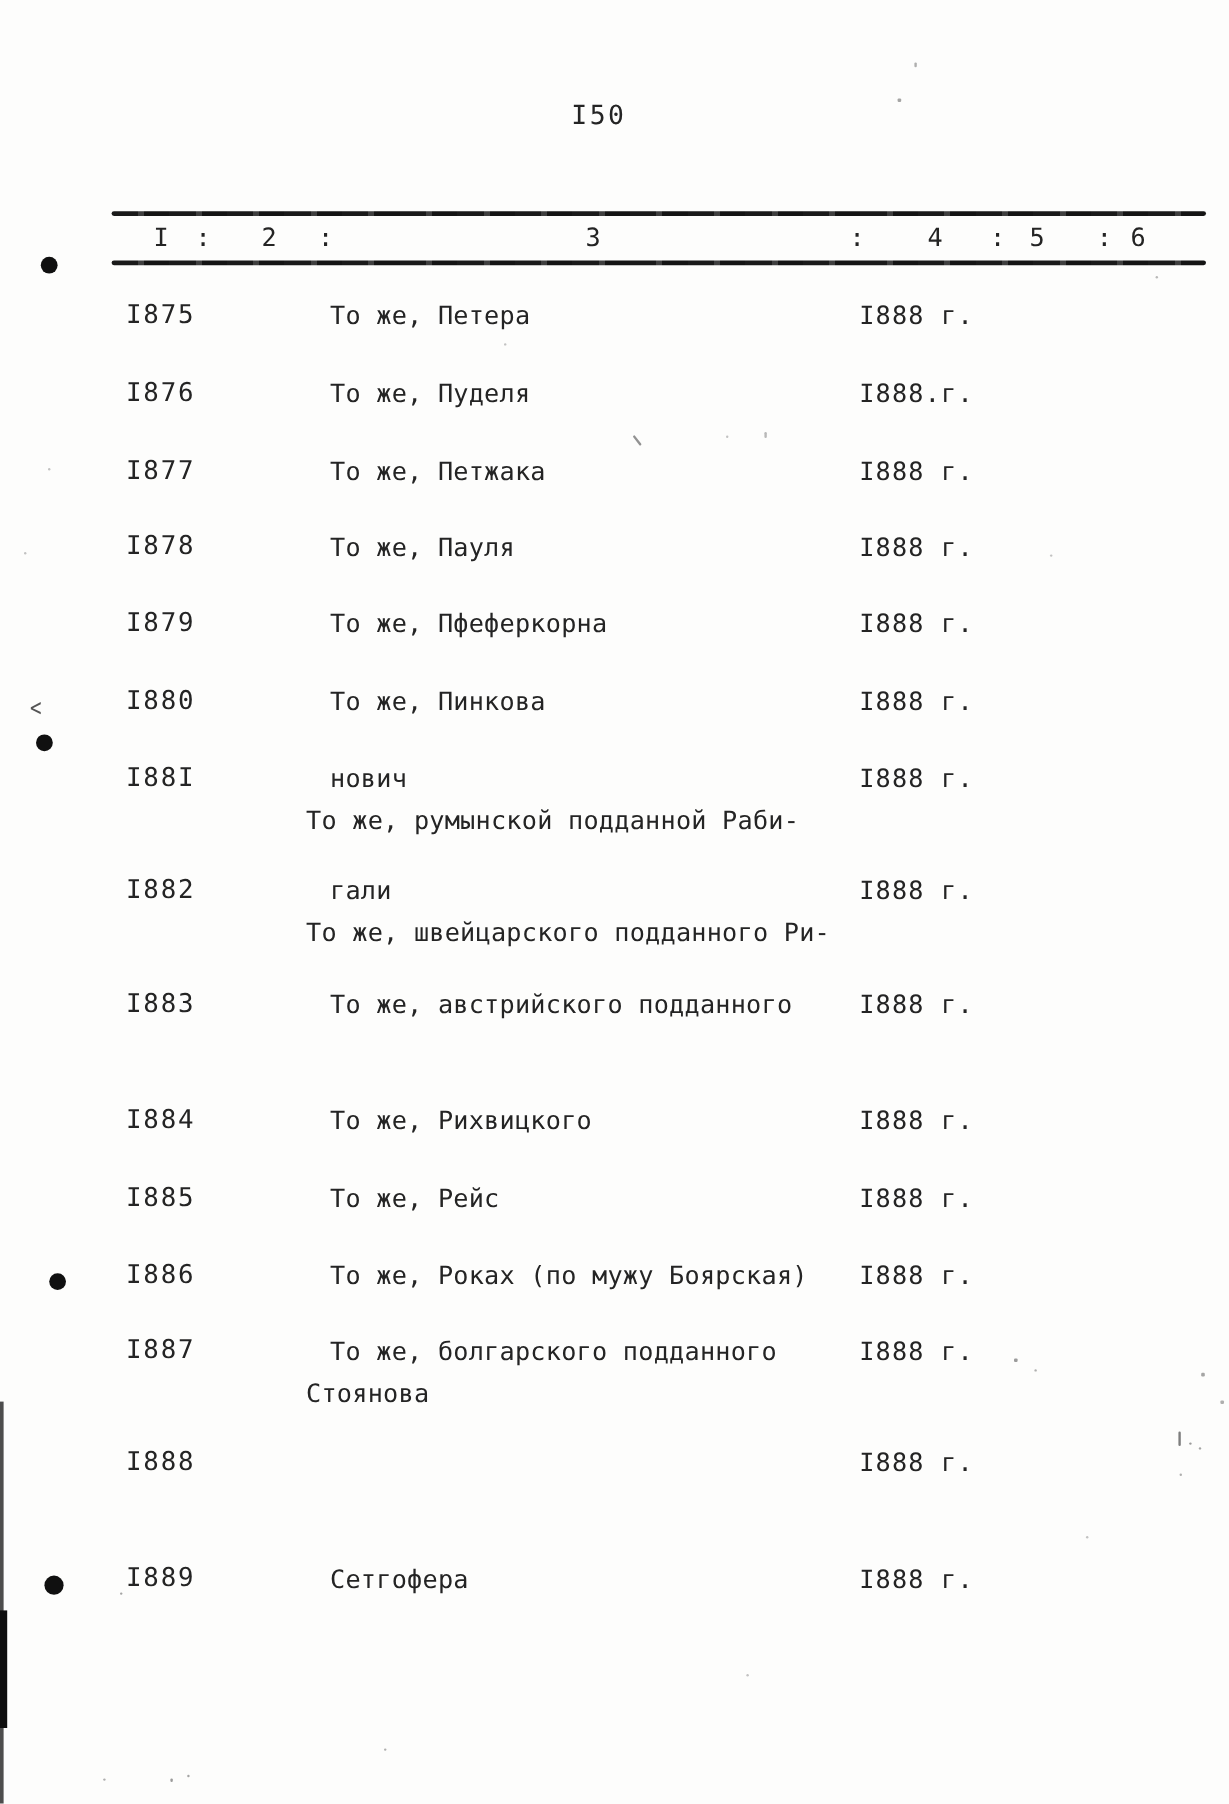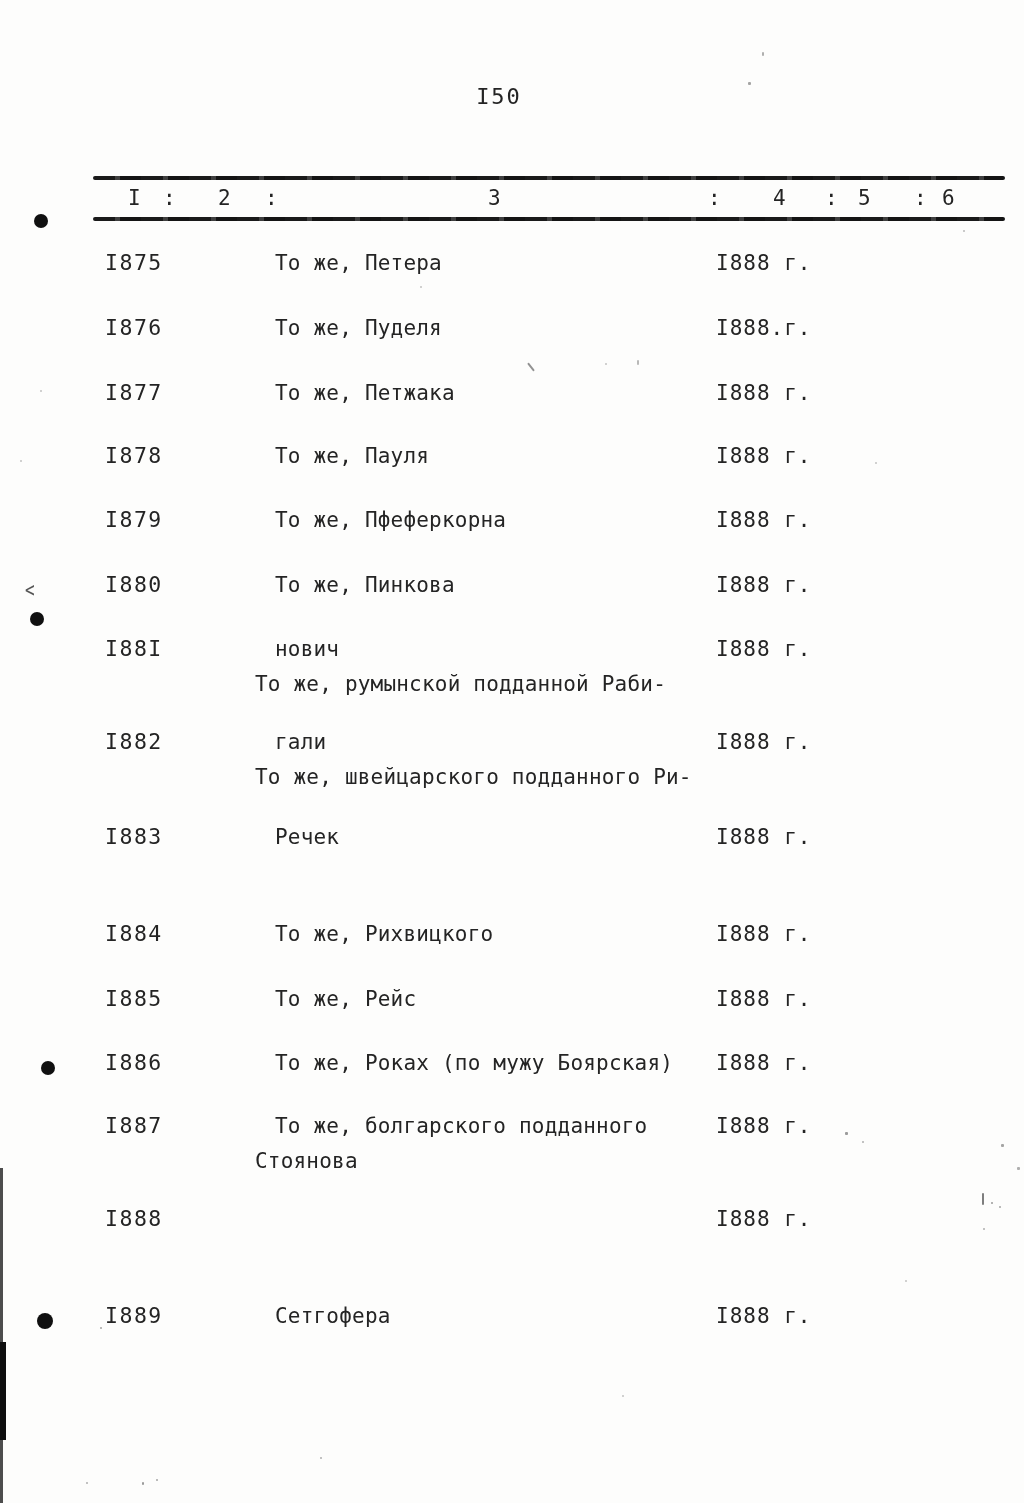--- a/index.html
+++ b/index.html
@@ -125,21 +125,21 @@
         <span class="num">I882</span>
         <div class="desc">
           <div class="line">гали</div>
           <div class="line">То же, швейцарского подданного Ри-</div>
         </div>
         <span class="date">I888 г.</span>
       </div>
       <div class="row" style="top: 780px;">
         <span class="num">I883</span>
         <div class="desc">
-          <div class="line">Речек</div>
+          <div class="line">То же, австрийского подданного</div>
         </div>
         <span class="date">I888 г.</span>
       </div>
       <div class="row" style="top: 877px;">
         <span class="num">I884</span>
         <div class="desc">
           <div class="line">То же, Рихвицкого</div>
         </div>
         <span class="date">I888 г.</span>
       </div>

